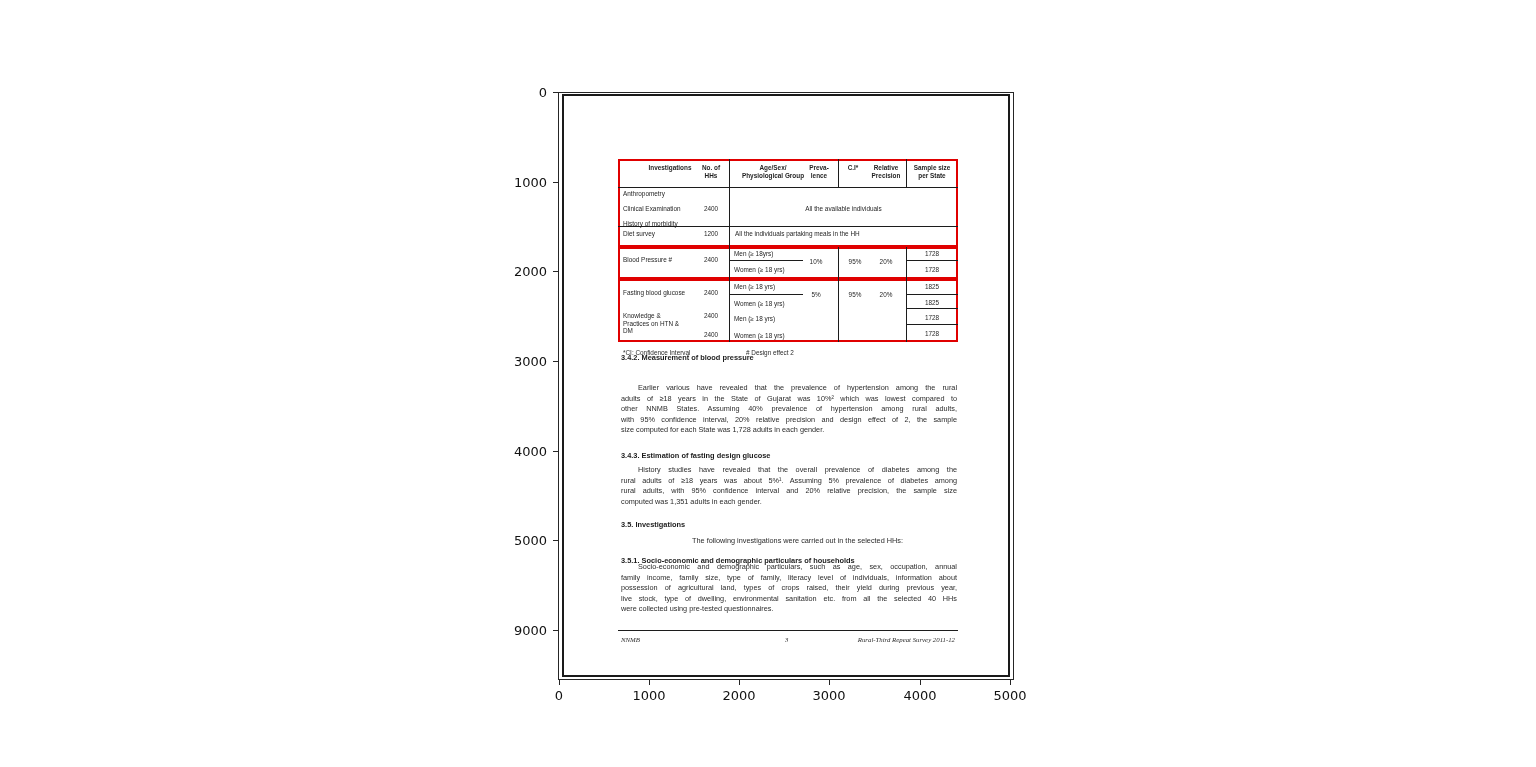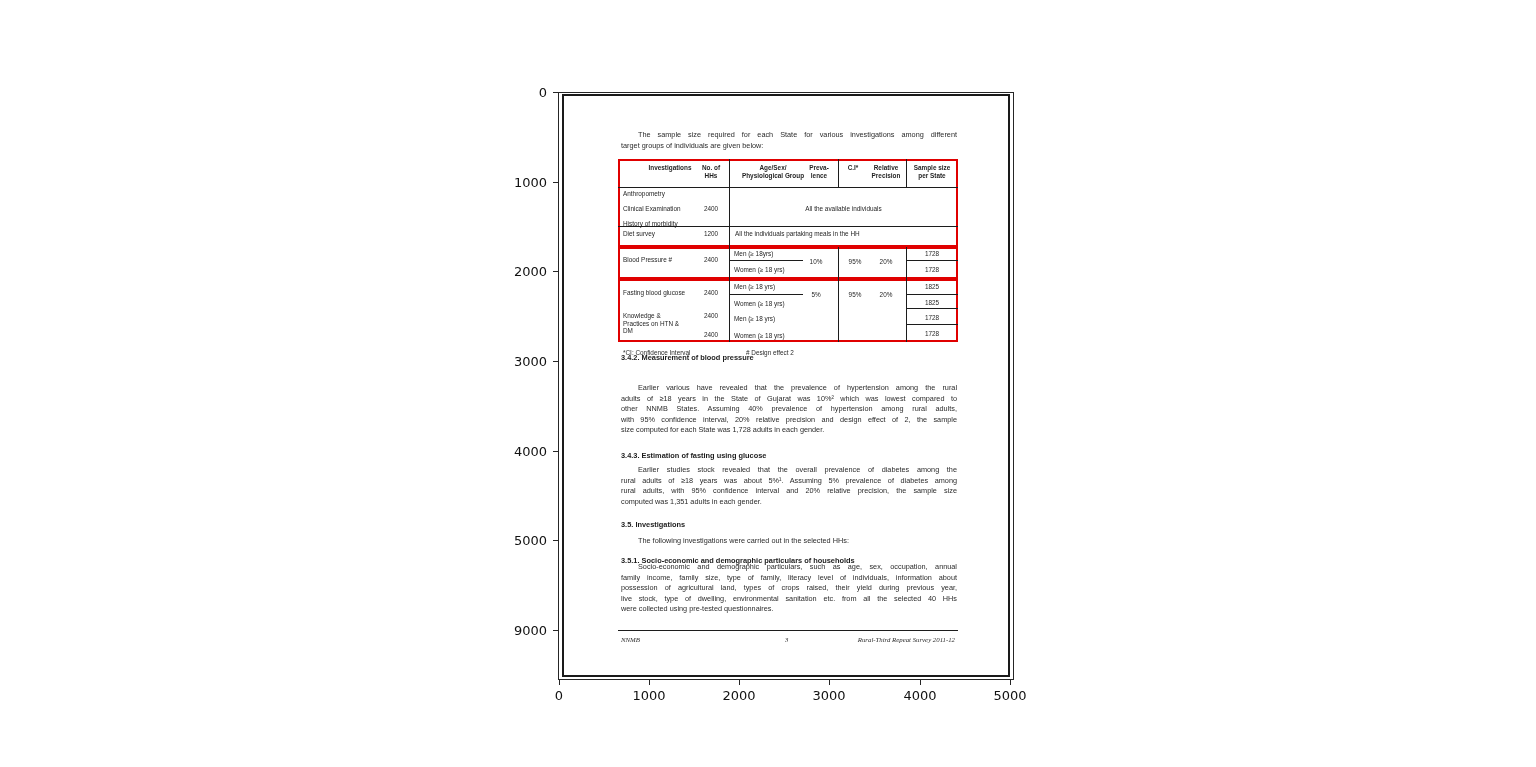--- a/index.html
+++ b/index.html
@@ -13,21 +13,21 @@
   .xtick-label{position:absolute;width:56px;text-align:center;font-size:13px;color:#111;
         font-family:"DejaVu Sans","Liberation Sans",sans-serif;}
   .ytick-mark{position:absolute;width:5px;height:1px;background:#262626;}
   .xtick-mark{position:absolute;width:1px;height:5px;background:#262626;}
   
   #page-border{position:absolute;left:3px;top:1px;width:448px;height:583px;
         border:2px solid #1a1a1a;box-sizing:border-box;}
   .body-par{position:absolute;width:336px;font-size:7.3px;line-height:10.5px;color:#2b2b2b;}
   .bl{display:block;text-align:justify;text-align-last:justify;white-space:nowrap;overflow:hidden;}
   .bl-last{display:block;text-align:left;white-space:nowrap;}
-  .indent{padding-left:17px;box-sizing:border-box;}
+  .indent{padding-left:17px;box-sizing:border-box;text-align:center;}
   .heading{position:absolute;font-size:7.4px;font-weight:bold;color:#1c1c1c;white-space:nowrap;}
   
   #tbl{position:absolute;left:59px;top:66px;width:340px;height:183px;font-size:6.4px;
        line-height:7.6px;color:#1f1f1f;}
   .redbox{position:absolute;left:0;width:340px;border:2px solid #e00000;box-sizing:border-box;}
   .vline,.hline{position:absolute;background:#1c1c1c;}
   .cell{position:absolute;white-space:pre-line;}
   .cell.c{text-align:center;}
   .cell.b{font-weight:bold;}
   .footnote{position:absolute;font-size:6.4px;color:#2b2b2b;white-space:nowrap;}
@@ -63,24 +63,20 @@
   <div class="xtick-label" style="left:531px;top:688px">0</div>
   <div class="xtick-label" style="left:621px;top:688px">1000</div>
   <div class="xtick-label" style="left:711px;top:688px">2000</div>
   <div class="xtick-label" style="left:801px;top:688px">3000</div>
   <div class="xtick-label" style="left:892px;top:688px">4000</div>
   <div class="xtick-label" style="left:982px;top:688px">5000</div>
 
   <div id="axes">
     <div id="page-border"></div>
 
-    <div class="body-par" style="left:62px;top:37px">
-      <span class="bl indent">The sample size required for each State for various investigations among different</span>
-      <span class="bl-last">target groups of individuals are given below:</span>
-    </div>
 
     <div id="tbl">
 
       <div class="redbox" style="top:0;height:88px"></div>
       <div class="redbox" style="top:88px;height:32px"></div>
       <div class="redbox" style="top:120px;height:63px"></div>
 
       <div class="vline" style="left:111px;top:0;width:1px;height:183px"></div>
       <div class="vline" style="left:220px;top:0;width:1px;height:28px"></div>
       <div class="vline" style="left:220px;top:88px;width:1px;height:95px"></div>
@@ -153,23 +149,23 @@
 
     <div class="heading" style="left:62px;top:260px">3.4.2. Measurement of blood pressure</div>
     <div class="body-par" style="left:62px;top:290px">
       <span class="bl indent">Earlier various have revealed that the prevalence of hypertension among the rural</span>
       <span class="bl">adults of ≥18 years in the State of Gujarat was 10%² which was lowest compared to</span>
       <span class="bl">other NNMB States. Assuming 40% prevalence of hypertension among rural adults,</span>
       <span class="bl">with 95% confidence interval, 20% relative precision and design effect of 2, the sample</span>
       <span class="bl-last">size computed for each State was 1,728 adults in each gender.</span>
     </div>
 
-    <div class="heading" style="left:62px;top:358px">3.4.3. Estimation of fasting using glucose</div>
+    <div class="heading" style="left:62px;top:358px">3.4.3. Estimation of fasting design glucose</div>
     <div class="body-par" style="left:62px;top:372px">
-      <span class="bl indent">Earlier studies stock revealed that the overall prevalence of diabetes among the</span>
+      <span class="bl indent">History studies have revealed that the overall prevalence of diabetes among the</span>
       <span class="bl">rural adults of ≥18 years was about 5%¹. Assuming 5% prevalence of diabetes among</span>
       <span class="bl">rural adults, with 95% confidence interval and 20% relative precision, the sample size</span>
       <span class="bl-last">computed was 1,351 adults in each gender.</span>
     </div>
 
     <div class="heading" style="left:62px;top:427px">3.5. Investigations</div>
     <div class="body-par" style="left:62px;top:443px">
       <span class="bl-last indent">The following investigations were carried out in the selected HHs:</span>
     </div>
 

